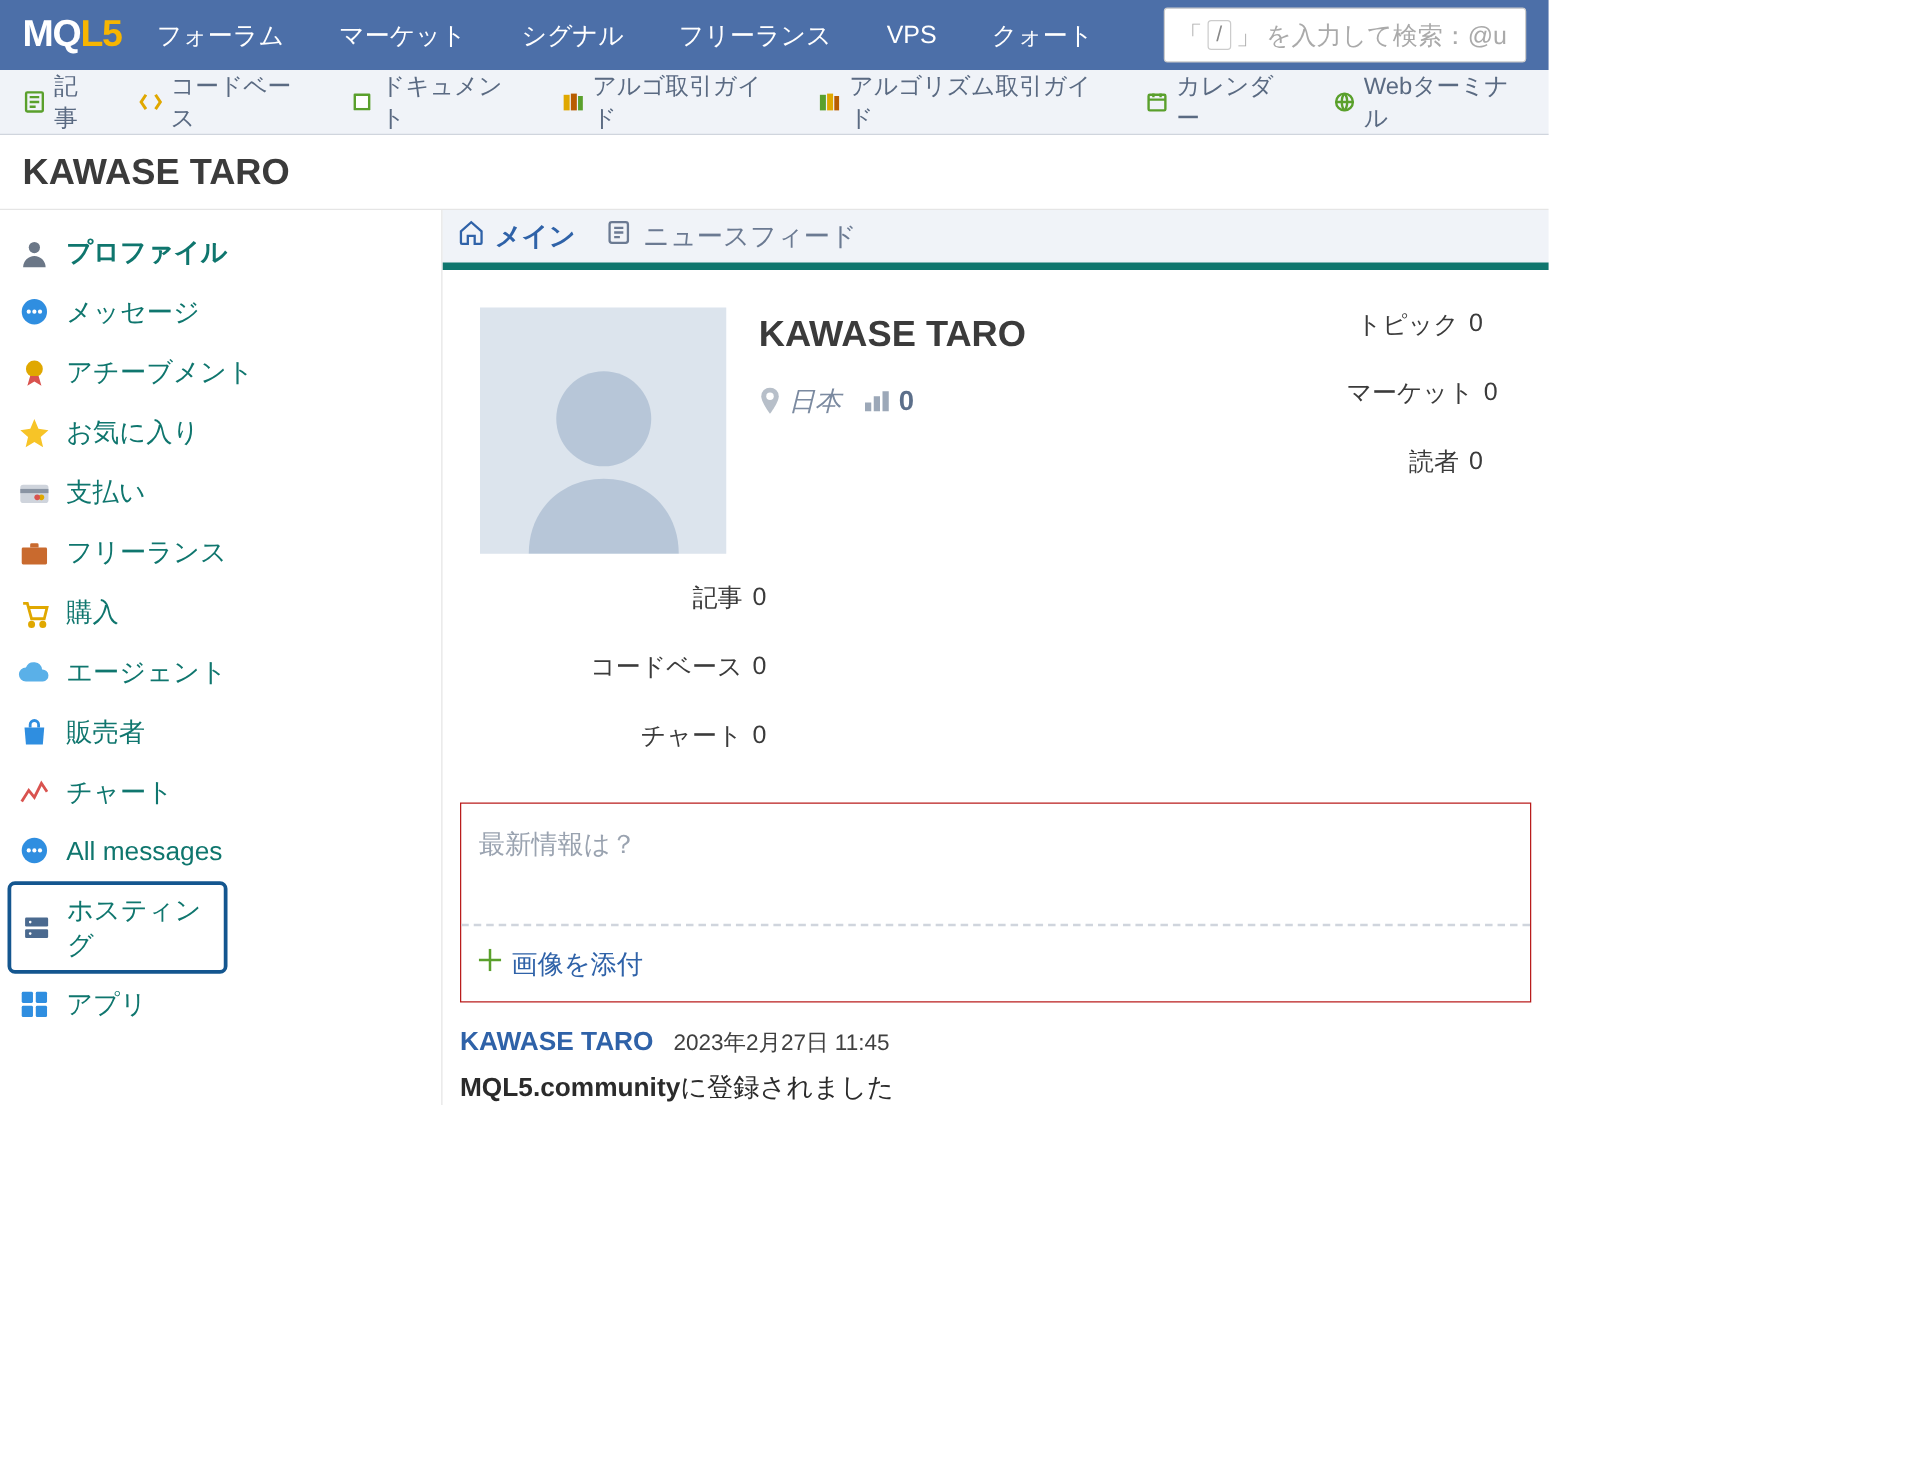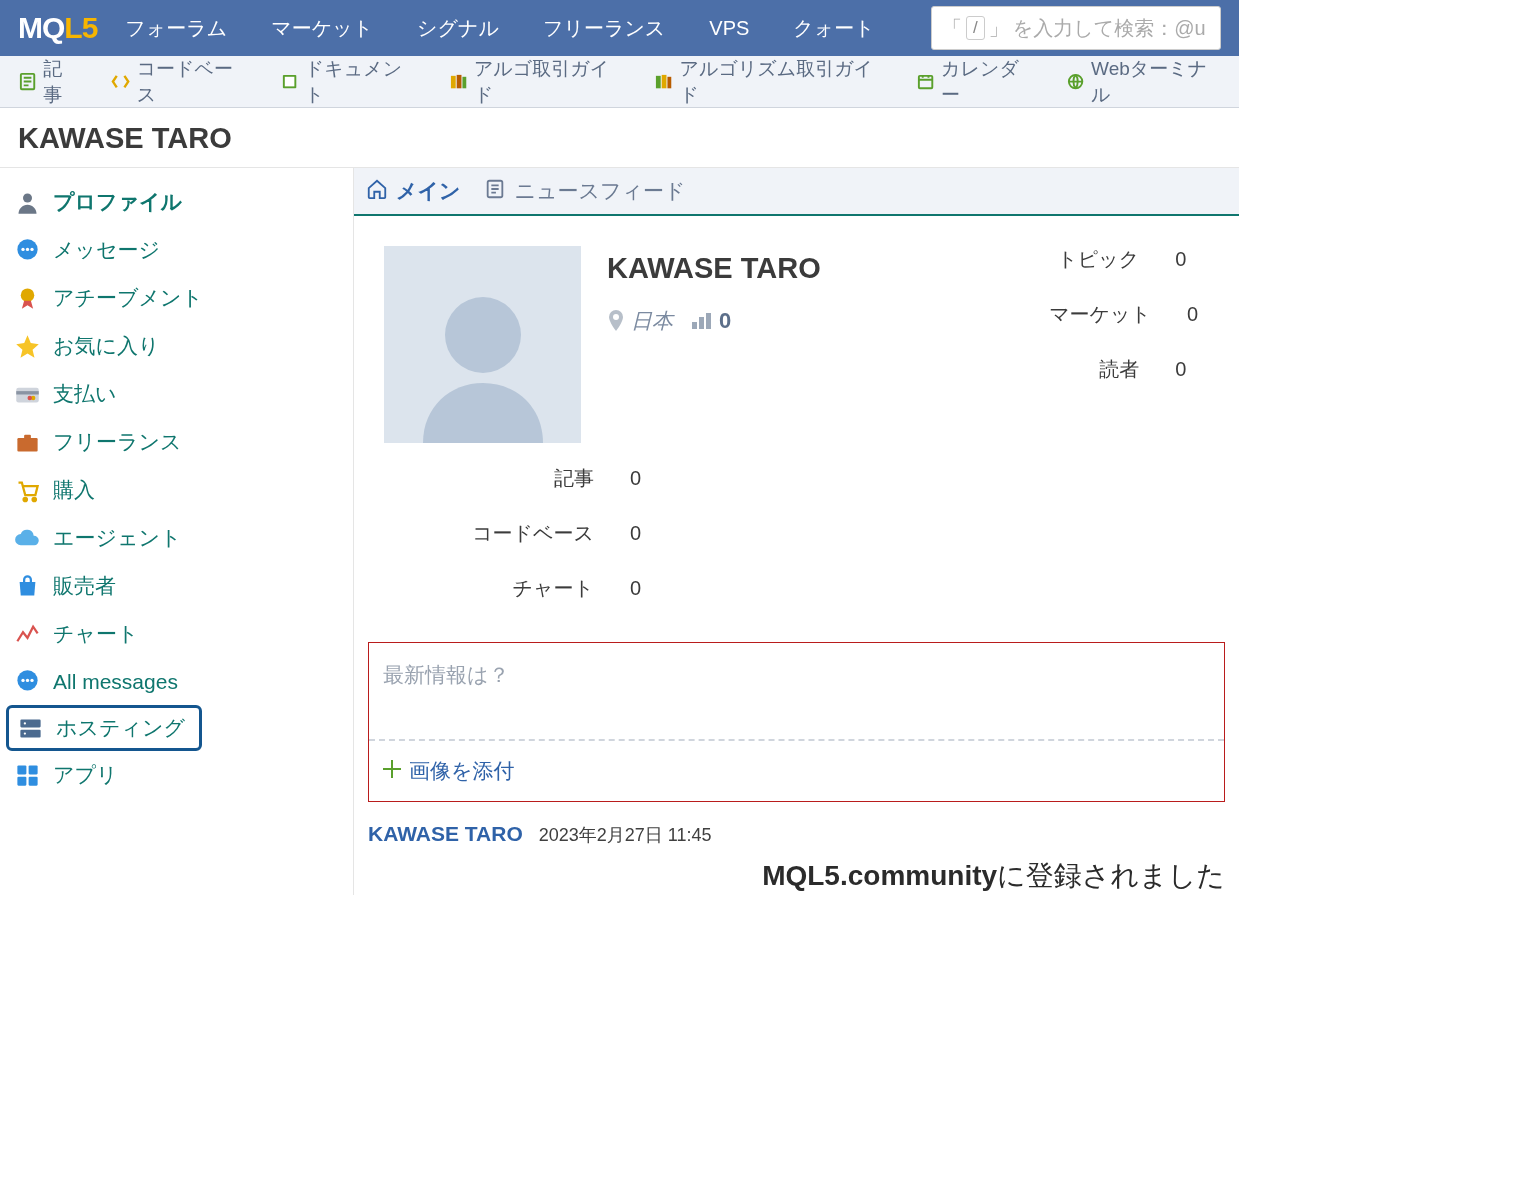--- a/index.html
+++ b/index.html
@@ -23,59 +23,59 @@
 
 
 .page-title { padding: 14px 18px 12px; font-size: 29px; font-weight: 700; color: #3b3b3b; border-bottom: 1px solid #e5e5e5; }
 
 
 .layout { display: flex; }
 .sidebar { width: 354px; border-right: 1px solid #e5e5e5; padding: 10px 0 20px; position: relative; }
 .side-item { display: flex; align-items: center; gap: 12px; padding: 10px 14px; font-size: 21px; color: #0f766e; cursor: pointer; }
 .side-item.active { font-weight: 700; }
 .side-icon { width: 27px; height: 27px; display: inline-flex; align-items: center; justify-content: center; }
-.side-highlight { border: 3px solid #14568f; border-radius: 6px; margin: 0 8px 0 6px; padding: 6px 8px !important; width: 196px; }
+.side-highlight { border: 3px solid #14568f; border-radius: 6px; margin: 0 8px 0 6px; padding: 6px 8px !important; width: 176px; }
 
 
 .arrow-wrap { position: absolute; left: 208px; top: 770px; }
 
 
 .main { flex: 1; }
-.main-tabs { background: #f0f3f8; border-bottom: 2px solid #0f766e; height: 48px; display: flex; align-items: center; padding: 16px 12px; gap: 24px; }
+.main-tabs { background: #f0f3f8; border-bottom: 6px solid #0f766e; height: 48px; display: flex; align-items: center; padding: 16px 12px; gap: 24px; }
 .main-tab { display: flex; align-items: center; gap: 8px; font-size: 21px; color: #6b7a92; cursor: pointer; }
 .main-tab.active { color: #2f62a8; font-weight: 700; }
 
 .profile-card { padding: 30px 30px 10px; }
 .profile-row { display: flex; gap: 26px; }
 .avatar-box { width: 197px; height: 197px; background: #dce4ed; display: flex; align-items: flex-end; justify-content: center; }
 .profile-info { flex: 1; }
 .profile-name { font-size: 29px; font-weight: 700; color: #3b3b3b; margin-top: 6px; }
 .profile-meta { display: flex; align-items: center; gap: 18px; margin-top: 22px; color: #7b8aa0; font-size: 21px; }
 .profile-meta .loc { display: flex; align-items: center; gap: 6px; font-style: italic; }
 .profile-meta .rank { display: flex; align-items: center; gap: 6px; color: #5c6f8a; font-weight: 600; font-size: 22px; }
 
 .stats-right { display: flex; flex-direction: column; gap: 28px; margin-left: auto; padding-right: 8px; }
-.stat-row { display: flex; align-items: center; gap: 36px; font-size: 20px; color: #3b3b3b; }
+.stat-row { display: flex; align-items: center; gap: 8px; font-size: 20px; color: #3b3b3b; }
 .stat-row .label { text-align: right; min-width: 90px; }
 .stat-row .val { min-width: 14px; color: #3b3b3b; }
 
 .stats-left { margin-top: 22px; display: flex; flex-direction: column; gap: 28px; padding-right: 8px; }
 .stats-left .stat-row .label { min-width: 210px; }
 
 
 .composer { border: 1px solid #b91c1c; margin: 30px 14px 0; }
 .composer-text { padding: 18px 14px 50px; color: #9aa3b0; font-size: 21px; border-bottom: 2px dashed #d0d5dd; }
 .composer-attach { padding: 16px 14px; display: flex; align-items: center; gap: 8px; color: #2f62a8; font-size: 21px; cursor: pointer; }
 
 
 .feed { padding: 20px 14px 0; }
 .feed-head { display: flex; align-items: baseline; gap: 16px; }
 .feed-user { color: #2f62a8; font-weight: 600; font-size: 21px; }
 .feed-date { color: #404040; font-size: 18px; }
-.feed-text { font-size: 28px; color: #2b2b2b; margin-top: 10px; text-align: right; }
+.feed-text { font-size: 21px; color: #2b2b2b; margin-top: 10px; }
 .feed-text .bold { font-weight: 600; }
 
 </style>
 </head>
 <body>
 
 <div class="topnav">
   <div class="logo">
     <span class="m">M</span>
       <span class="q">Q</span>

